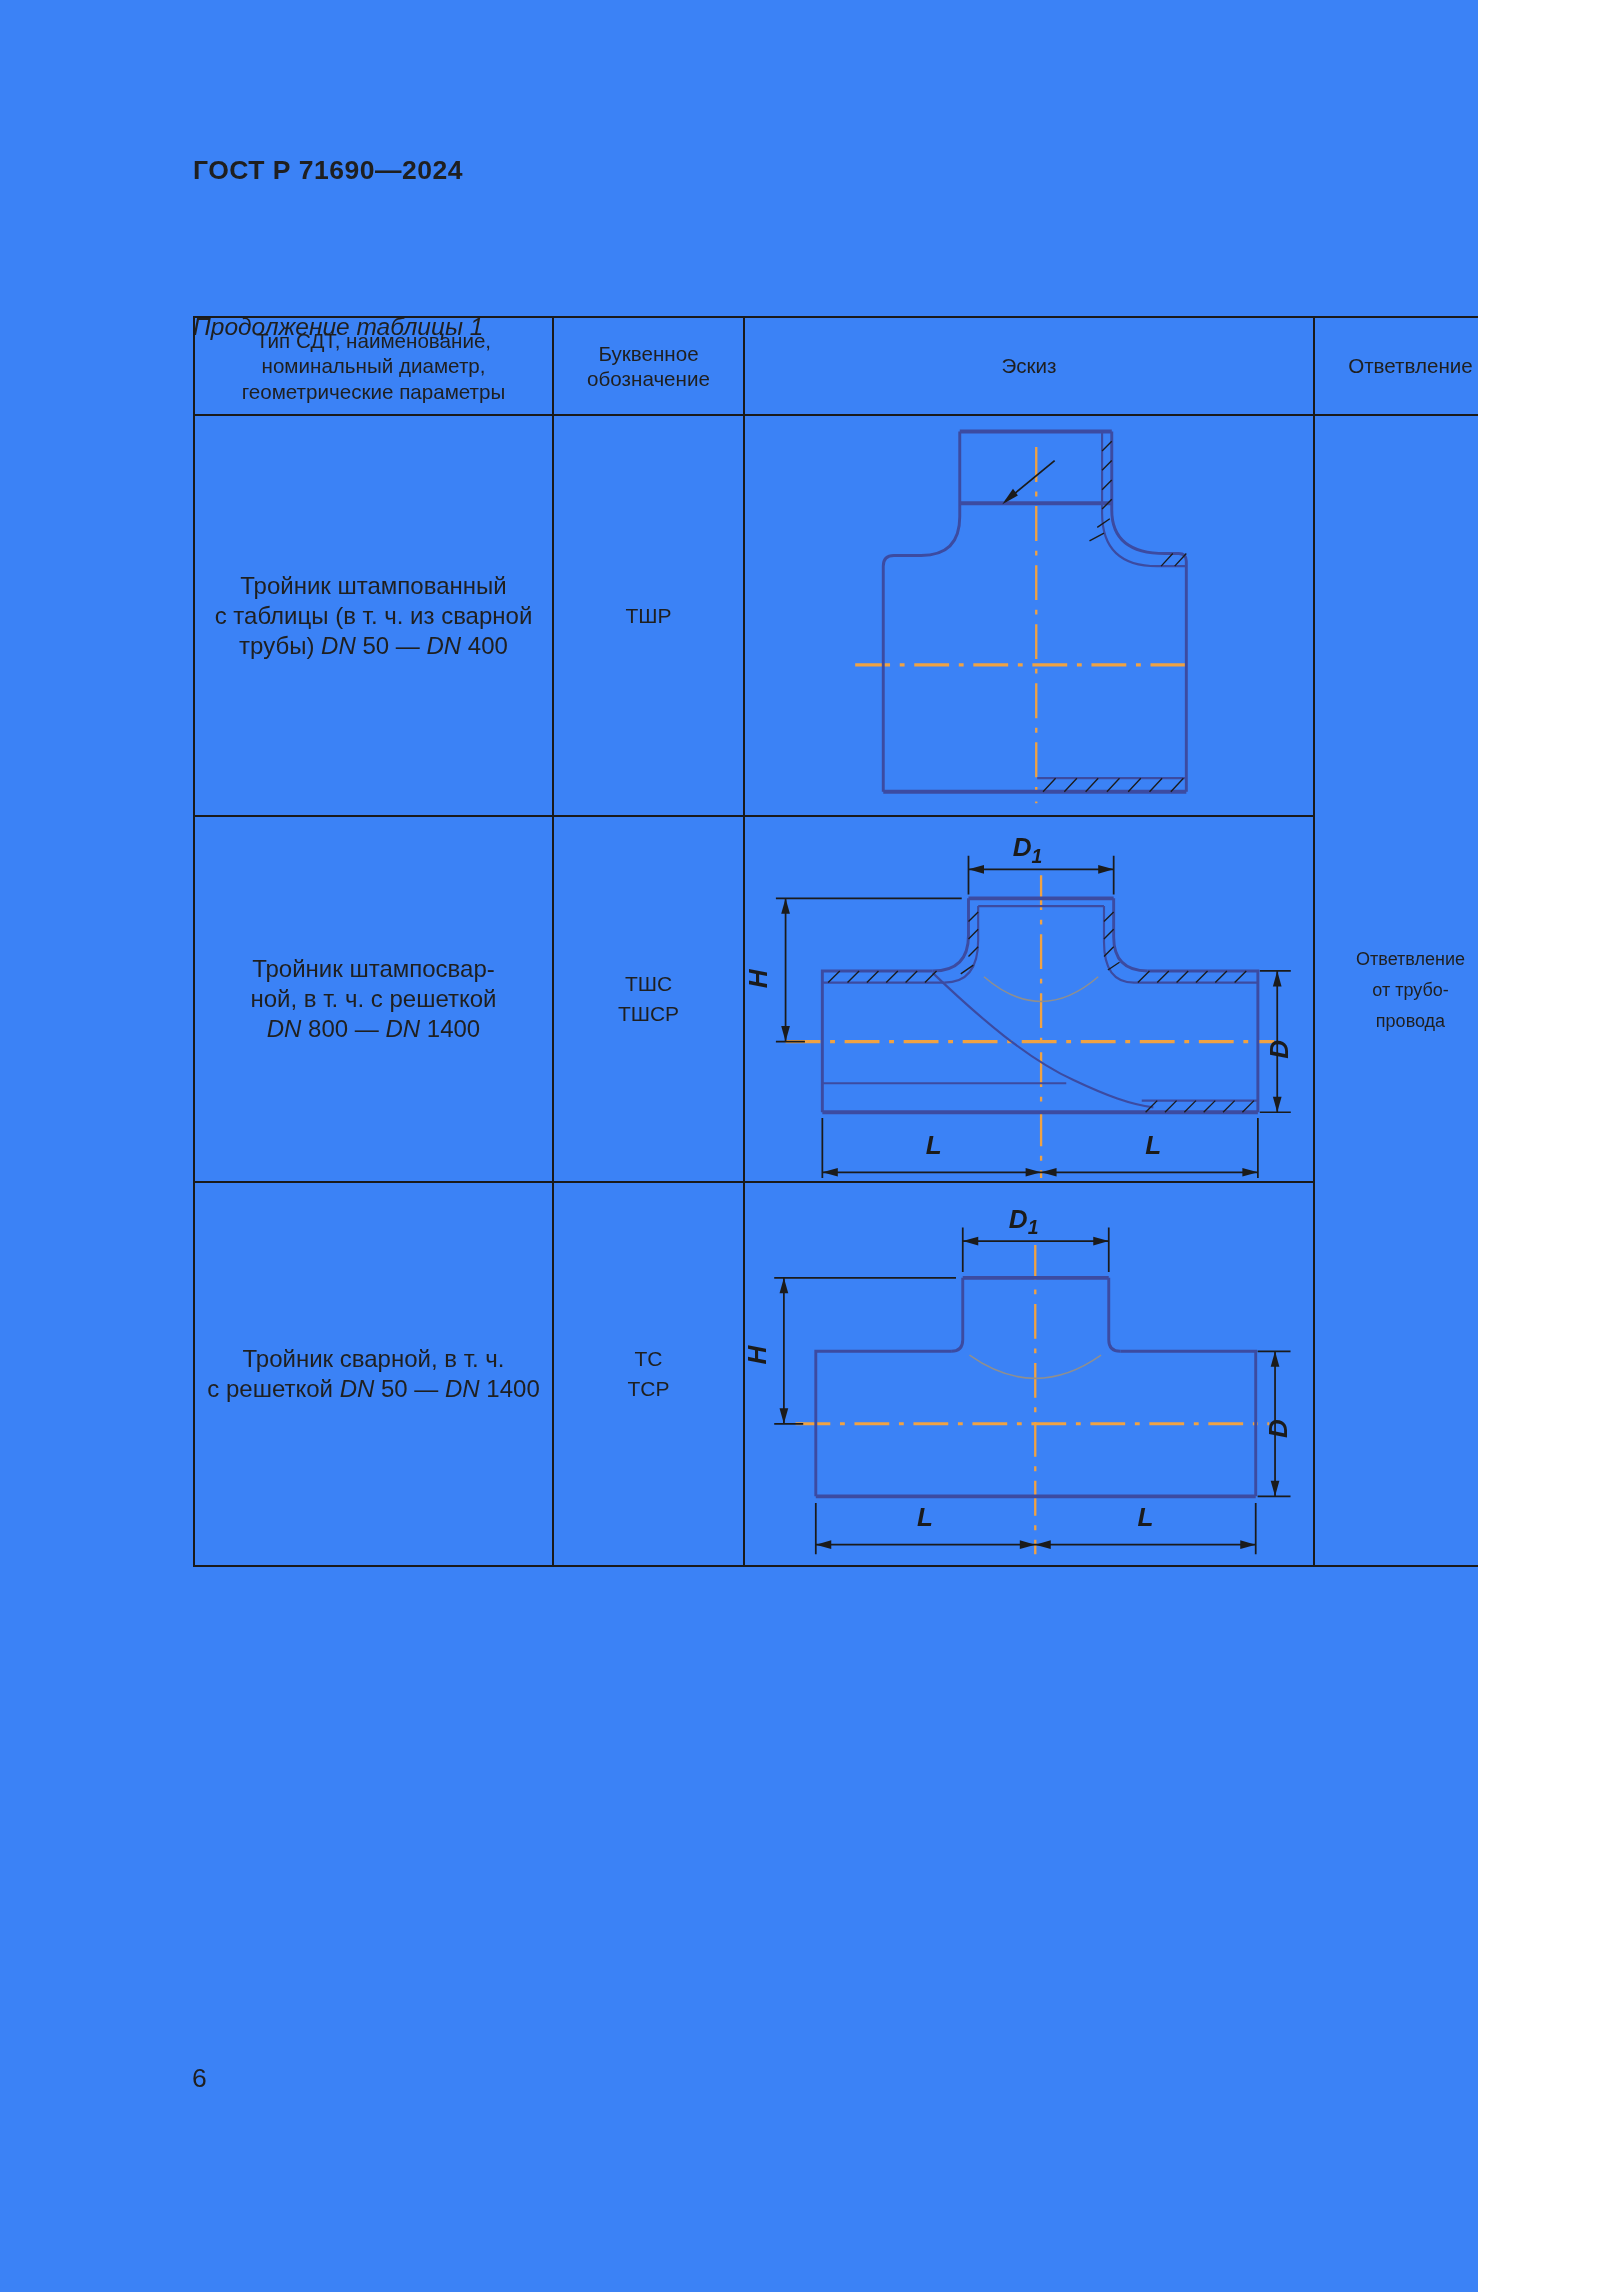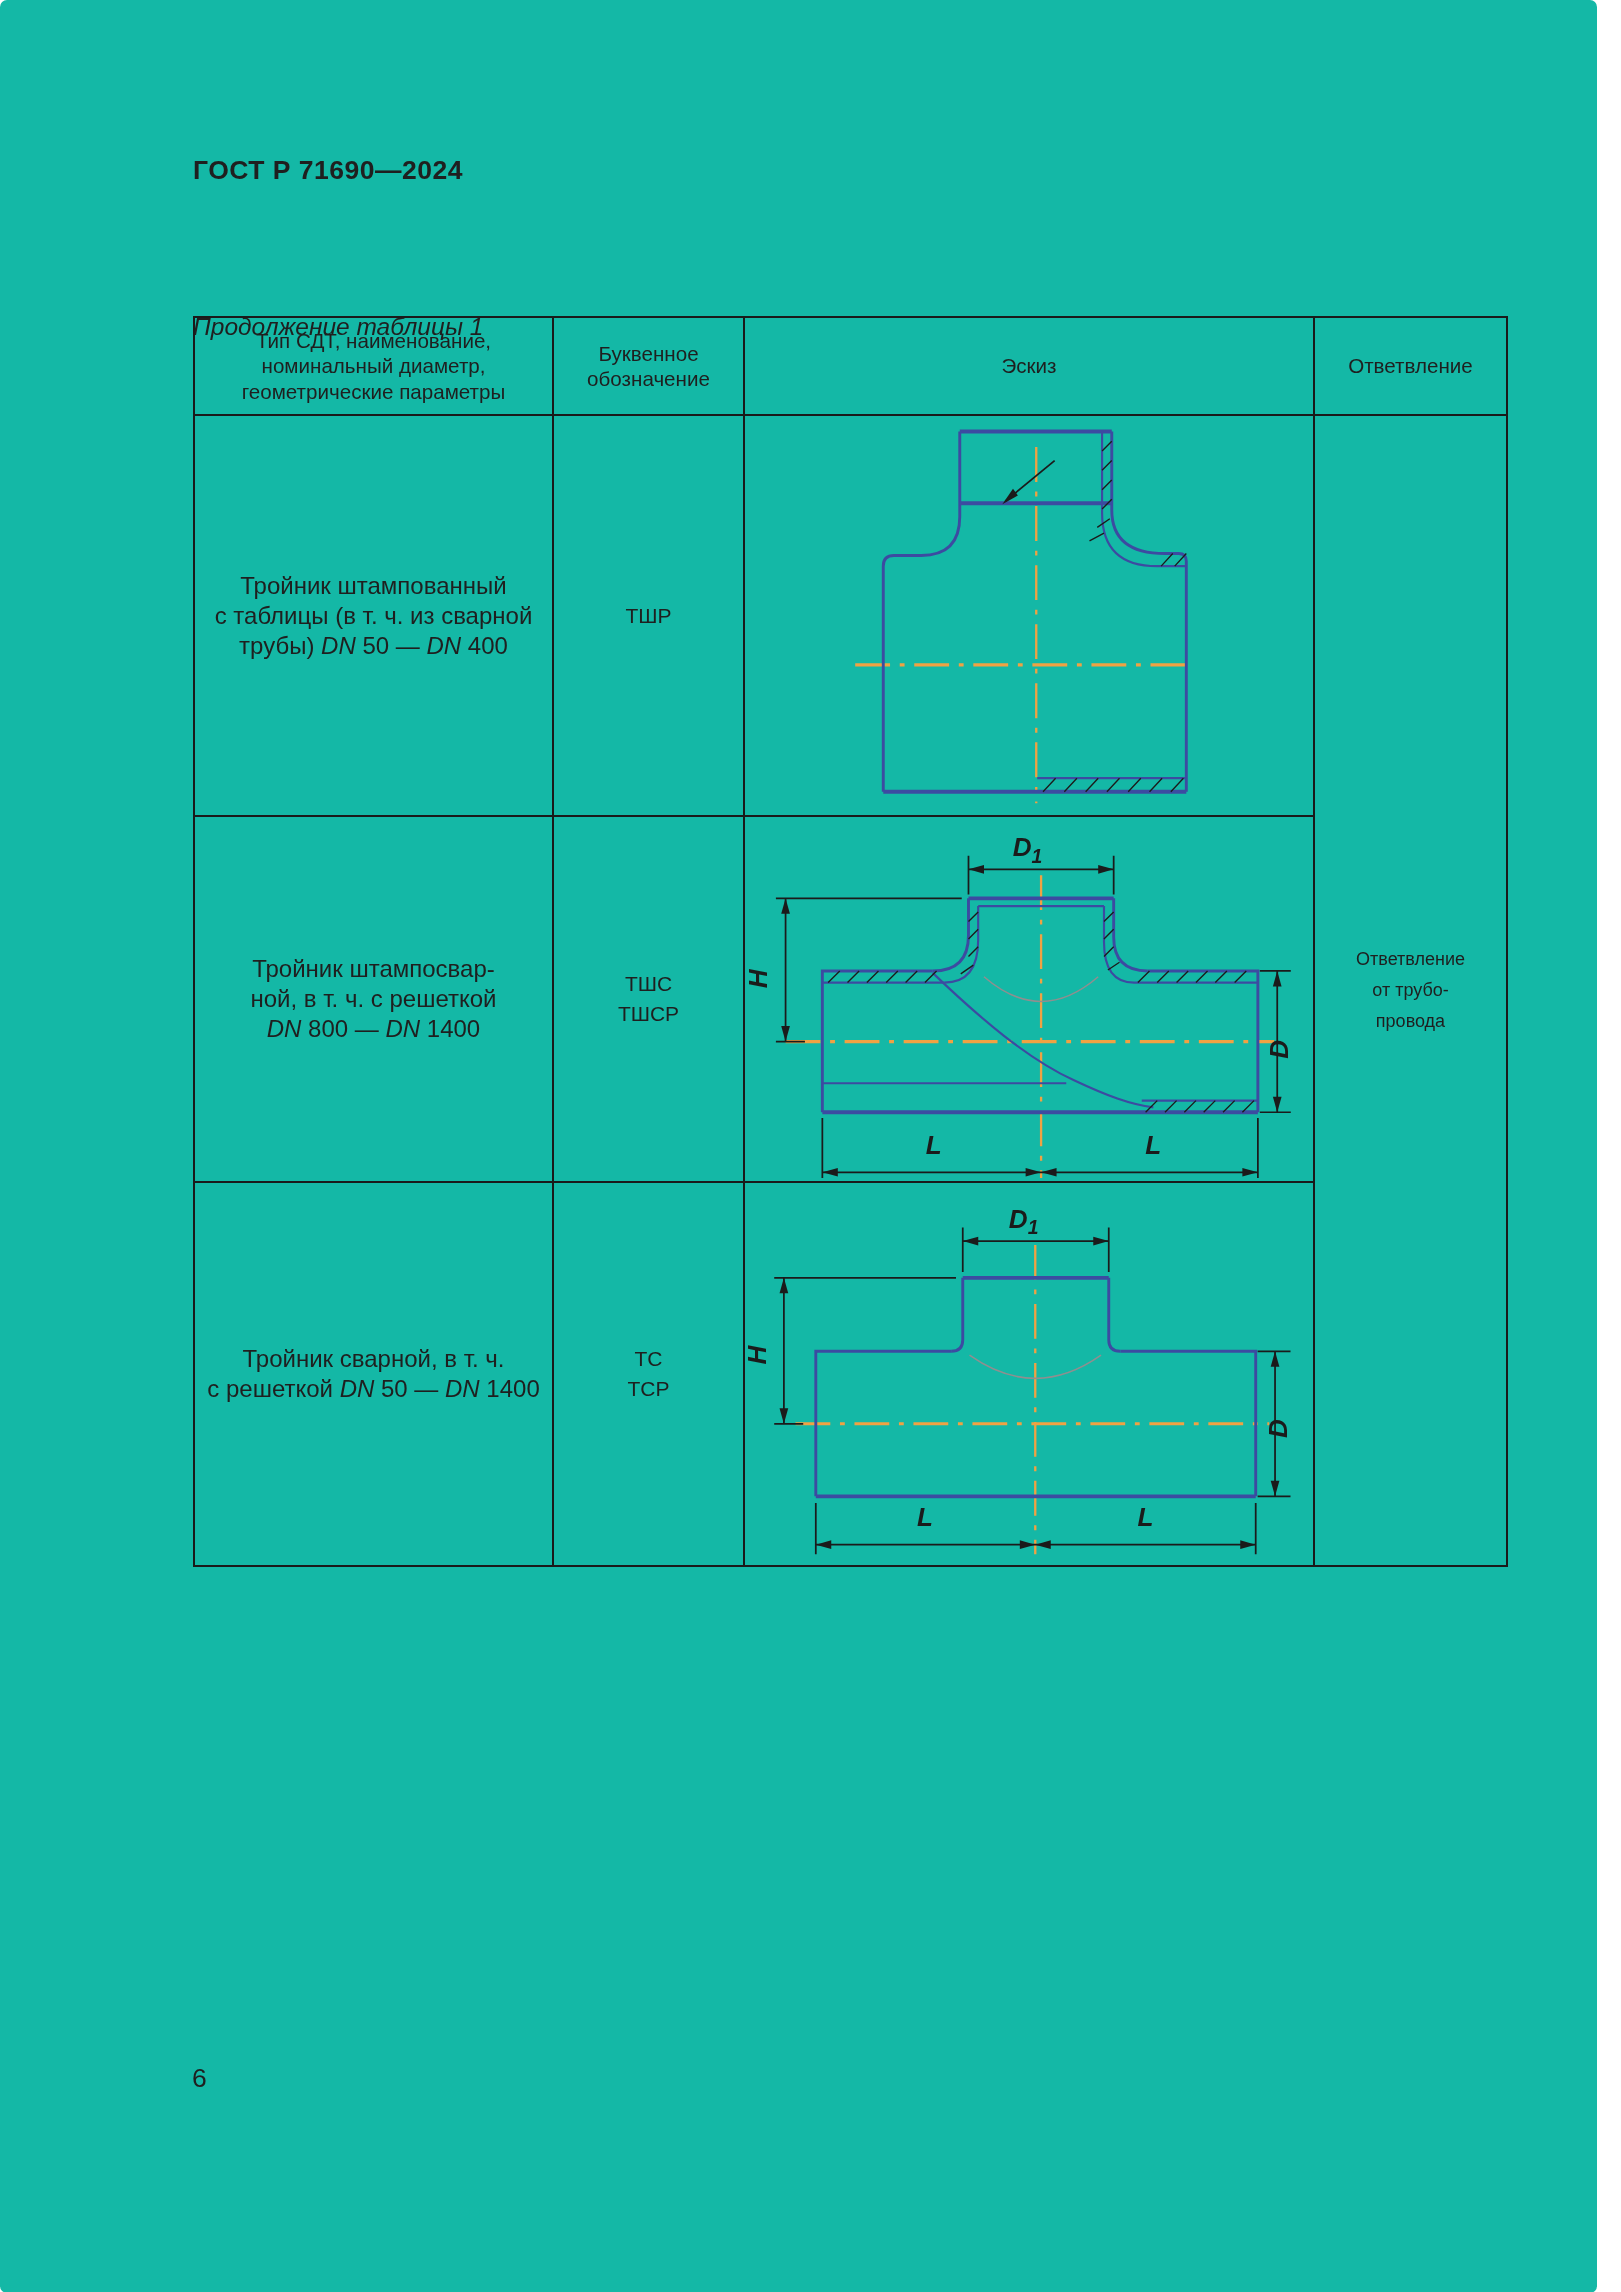--- a/index.html
+++ b/index.html
@@ -1,18 +1,18 @@
 <!DOCTYPE html>
 <html><head>
 <meta charset="utf-8">
 <style>
   html,body{margin:0;padding:0;background:#ffffff;}
   .page{
-    position:relative;width:1597px;height:2293px;background:#14b8a6;
-    font-family:"Liberation Sans", sans-serif;color:#1f1f1f;overflow:hidden;border-radius:7px;
+    position:relative;width:1478px;height:2293px;background:#3b82f6;
+    font-family:"Liberation Sans", sans-serif;color:#1f1f1f;overflow:hidden;
   }
   .doc-number{position:absolute;left:193px;top:155px;font-size:26.5px;font-weight:bold;letter-spacing:0.5px;}
   .caption{position:absolute;left:193px;top:293px;font-size:24.5px;font-style:italic;margin-top:20px;}
   .page-number{position:absolute;left:192px;top:2063px;font-size:26.5px;}
   table.std{
     position:absolute;left:193px;top:272px;width:1313px;
     border-collapse:collapse;table-layout:fixed;
     border:2.9px solid #1a1a1a;
     margin-top:44px;
   }

